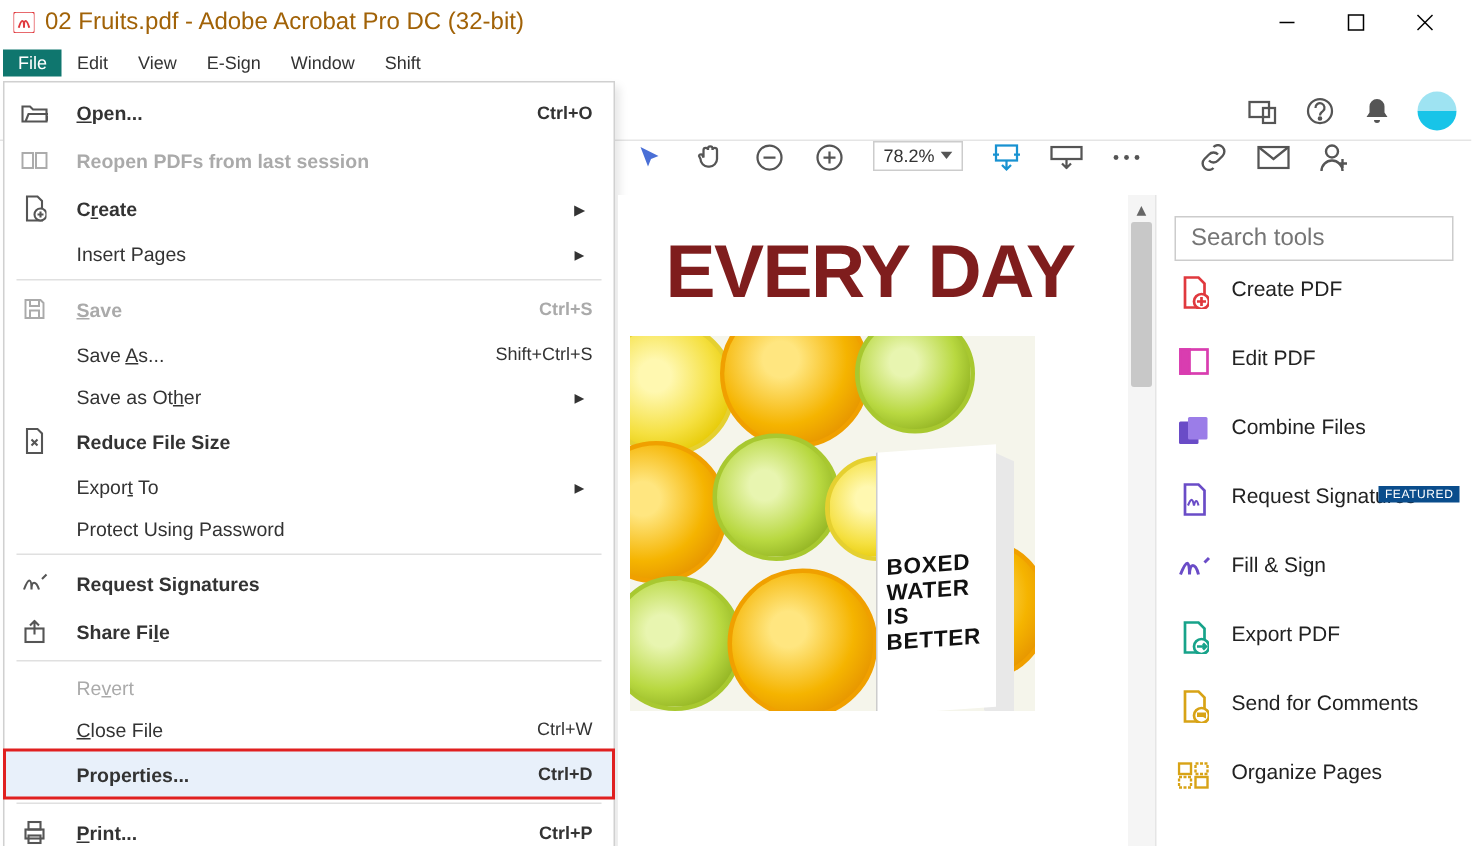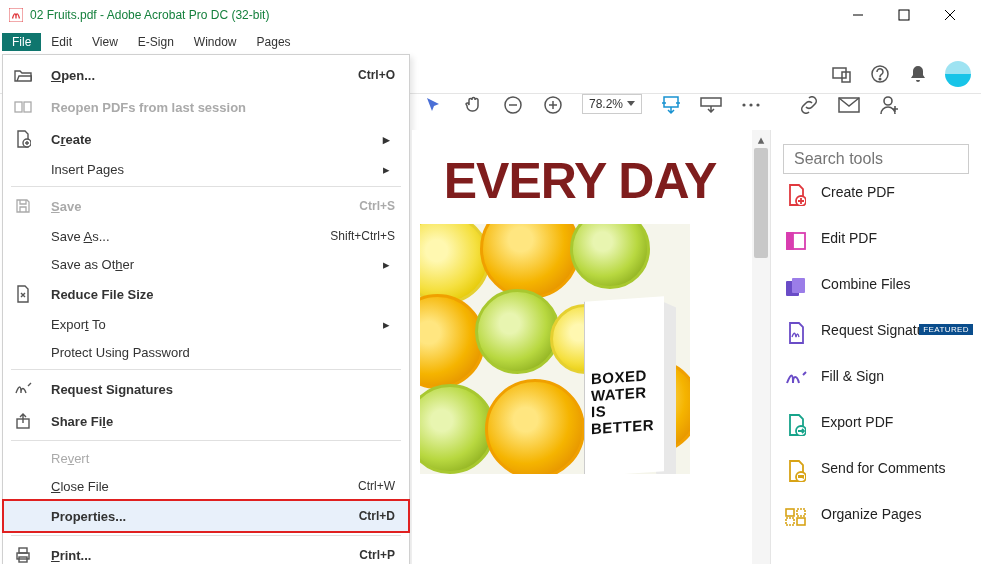--- a/index.html
+++ b/index.html
@@ -1,21 +1,21 @@
 <!DOCTYPE html>
 <html><head>
 <meta charset="utf-8">
 <style>
   * { margin: 0; padding: 0; box-sizing: border-box; font-family: "Segoe UI", Arial, sans-serif; }
   body { width: 981px; height: 564px; background: #fff; overflow: hidden; position: relative; font-size: 13px; color: #333; }
 
   
   .titlebar { height: 30px; display: flex; align-items: center; padding: 0 8px; background: #fff; }
   .titlebar .app-icon { width: 16px; height: 16px; margin-right: 6px; display: flex; align-items: center; justify-content: center; }
-  .titlebar .title { flex: 1; font-size: 12px; color: #15803d; }
+  .titlebar .title { flex: 1; font-size: 16px; color: #a16207; }
   .win-controls { display: flex; gap: 0; }
   .win-btn { width: 46px; height: 30px; display: flex; align-items: center; justify-content: center; }
   .win-btn svg { stroke: #000; }
 
   
   .menubar { height: 24px; display: flex; align-items: center; padding: 0 2px; background: #fff; }
   .menubar .menu-item { padding: 2px 10px; font-size: 12px; color: #333; cursor: default; }
   .menubar .menu-item.active { background: #0f766e; color: #fff; }
 
   
@@ -98,21 +98,21 @@
       </div>
   </div>
 </div>
 
 <div class="menubar">
   <div class="menu-item active">File</div>
   <div class="menu-item">Edit</div>
   <div class="menu-item">View</div>
   <div class="menu-item">E-Sign</div>
   <div class="menu-item">Window</div>
-  <div class="menu-item">Pages</div>
+  <div class="menu-item">Shift</div>
 </div>
 
 <div class="toolbar-top">
   <span class="tb-icon">
       <svg width="20" height="18" viewBox="0 0 20 18" fill="none" stroke="#555" stroke-width="1.5">
         <rect x="1" y="3" width="13" height="10"></rect>
         <rect x="10" y="7" width="8" height="10"></rect>
       </svg>
     </span>
   <span class="tb-icon">

